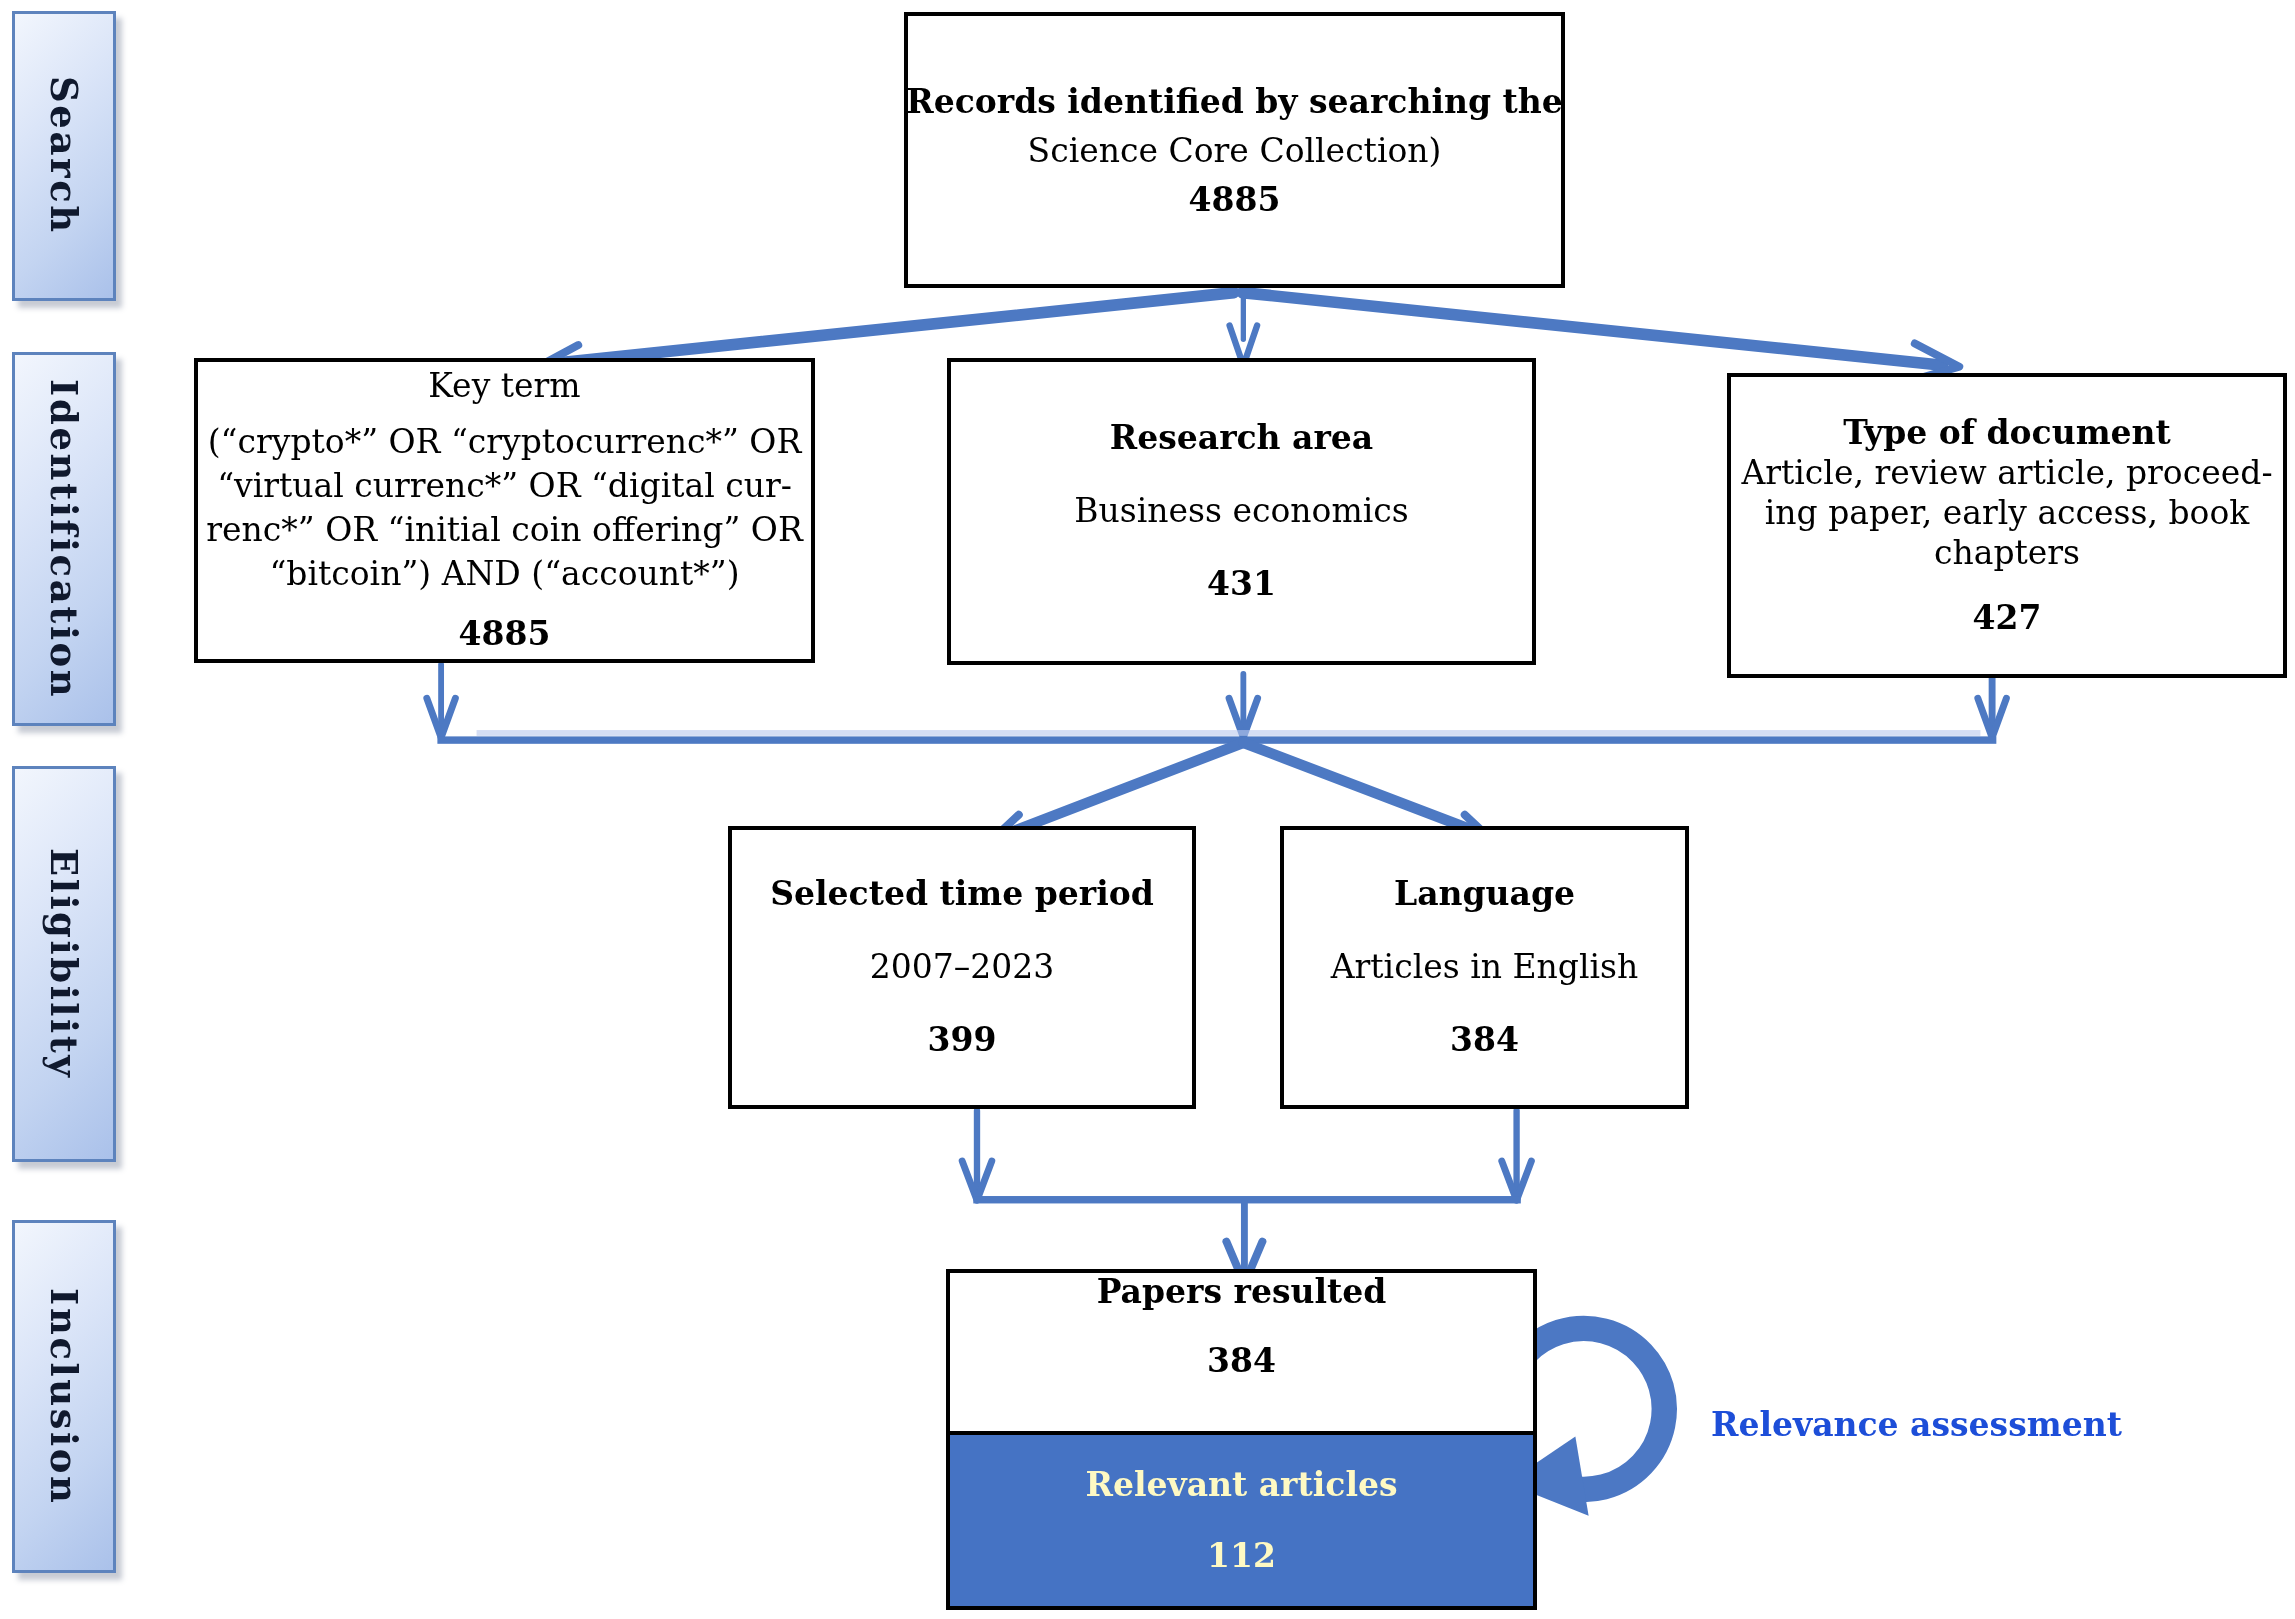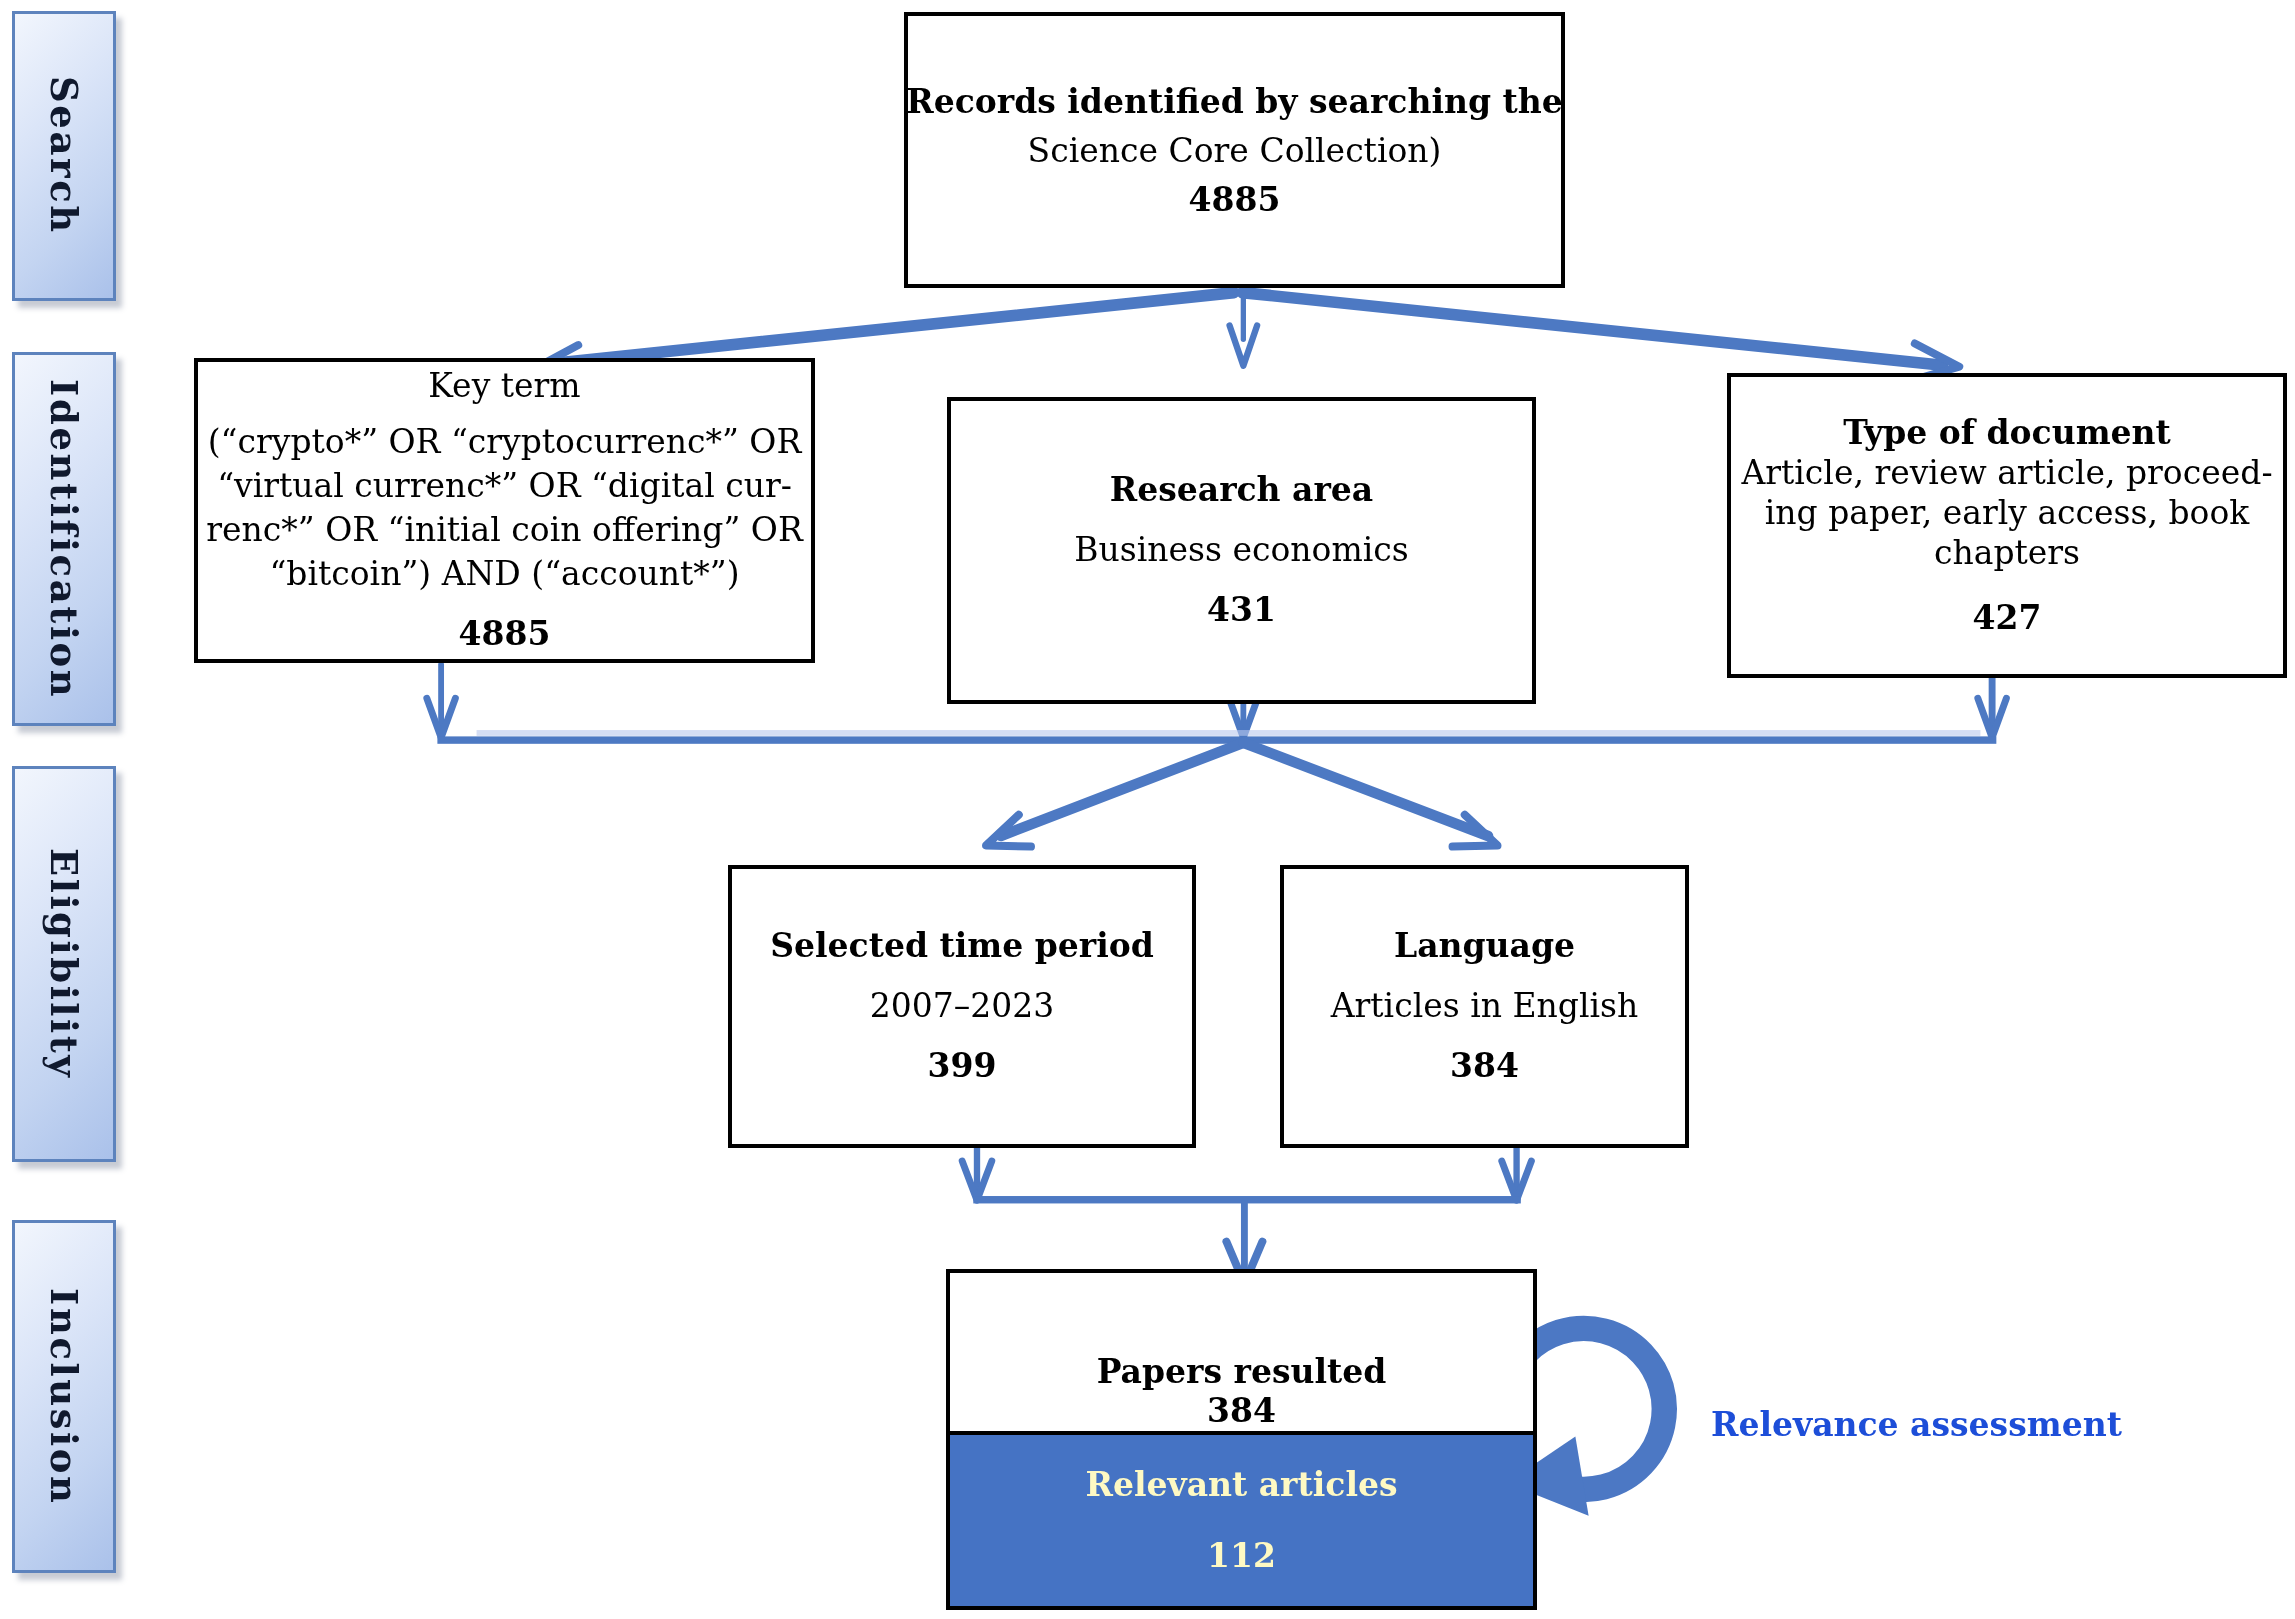--- a/index.html
+++ b/index.html
@@ -41,29 +41,29 @@
     color:#000000;
     font-size:33px;
     line-height:1.18;
   }
   .fbox .bold{font-weight:bold;}
   .nowrap{white-space:nowrap;}
   .records-line{line-height:49px;}
   .kt-title{font-weight:normal;margin-bottom:13.8px;}
   .kt-line{line-height:44px;}
   .kt-count{font-weight:bold;margin-top:19px;}
-  .gap64{row-gap:21px;margin-top:39px;}
+  .gap64{row-gap:34px;}
   .td-line{line-height:40px;}
   .td-count{font-weight:bold;margin-top:25.4px;}
   
   #papers-box{padding:0;justify-content:flex-start;}
   .papers-top{
     width:100%;height:158px;
-    display:flex;flex-direction:column;align-items:center;justify-content:flex-end;
-    background:#ffffff;
+    display:flex;flex-direction:column;align-items:center;justify-content:flex-start;
+    row-gap:30px;background:#ffffff;
   }
   .papers-bottom{
     width:100%;flex:1;
     border-top:4.8px solid #000000;
     background:#4573c4;color:#fef9c3;
     display:flex;flex-direction:column;align-items:center;justify-content:center;
     row-gap:32px;
   }
   #relevance-label{
     position:absolute;left:1711px;top:1405px;

